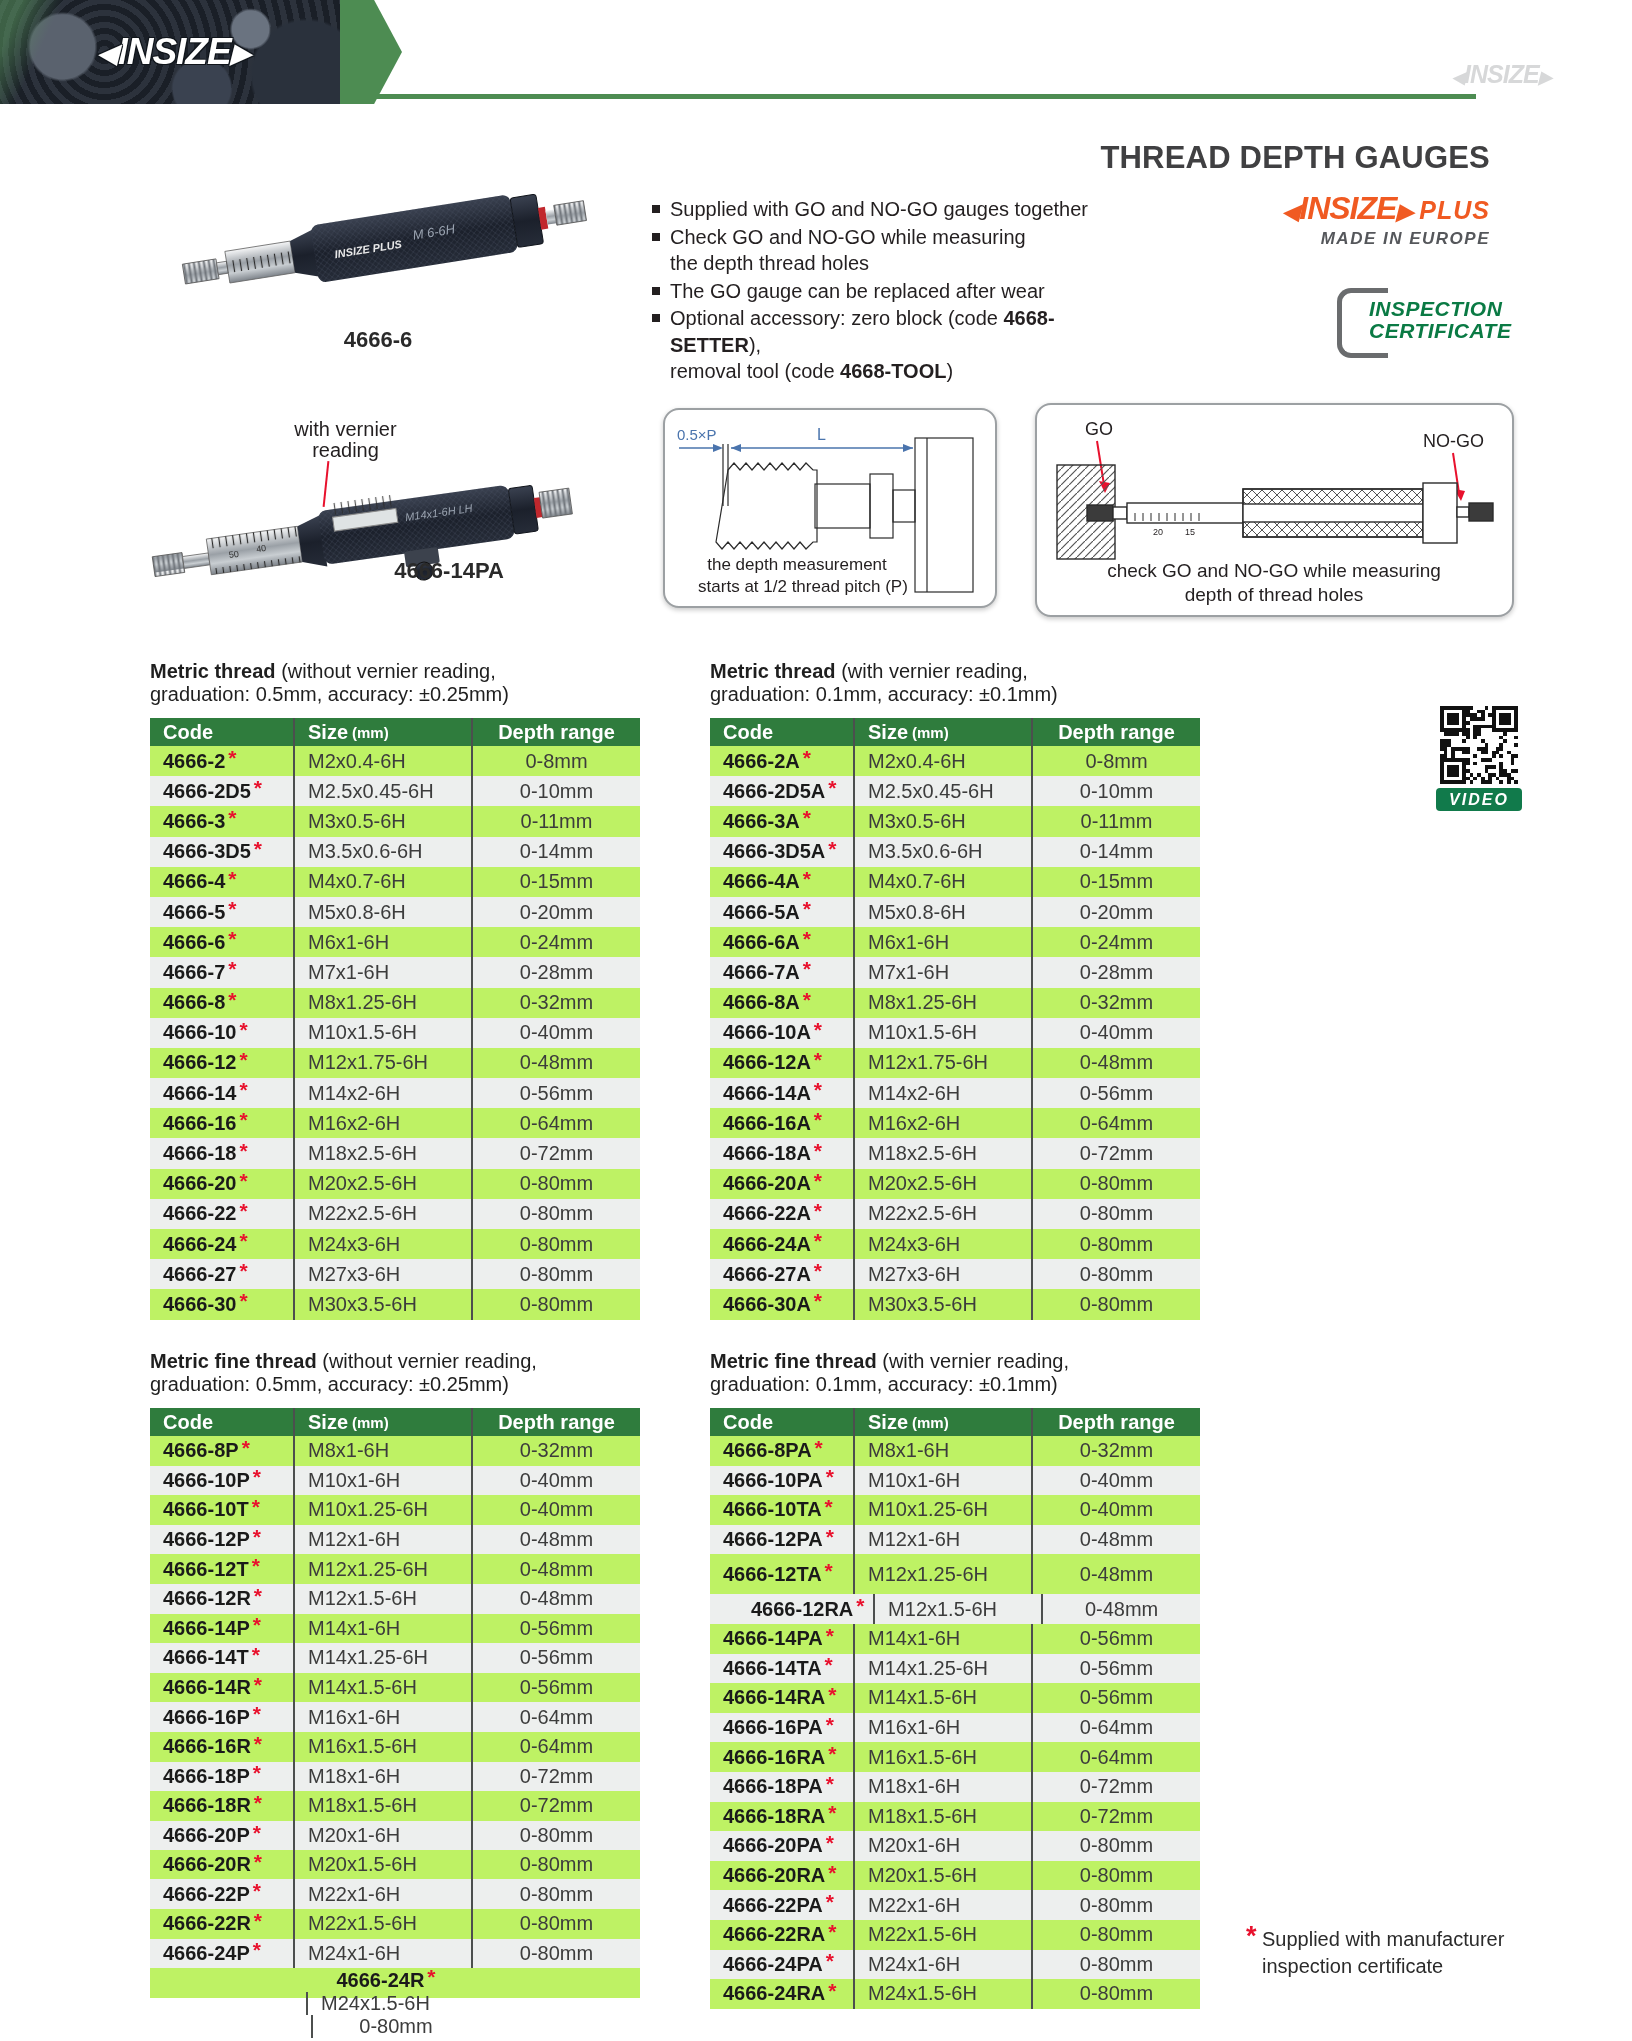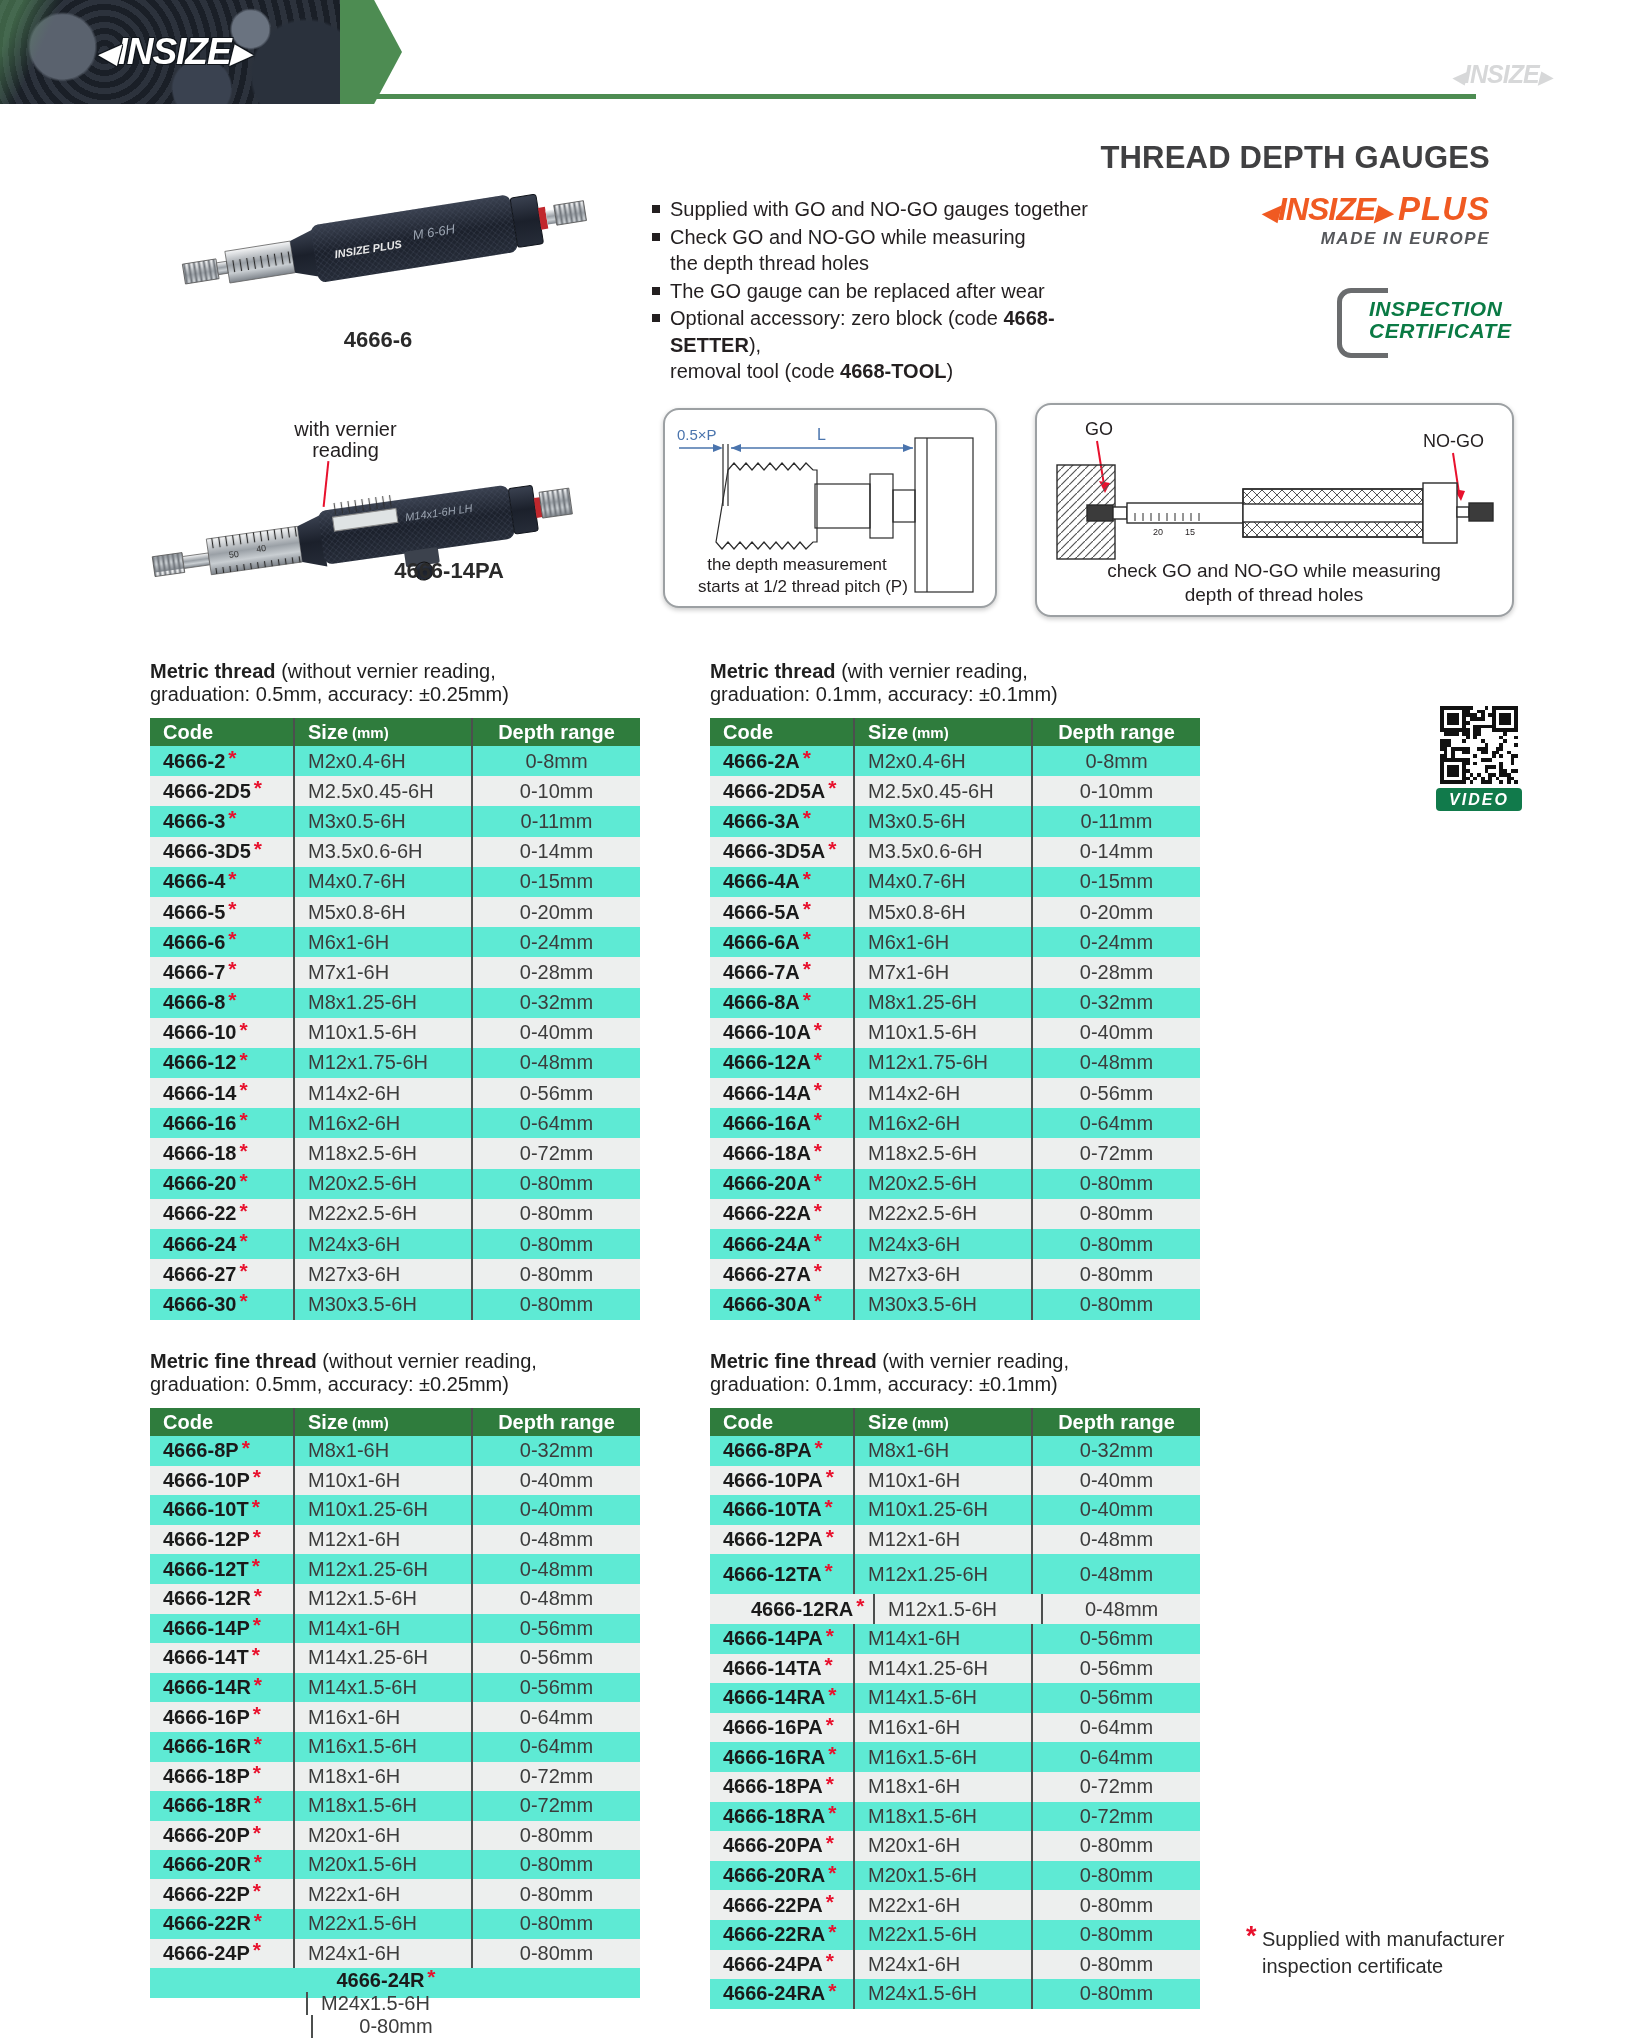--- a/index.html
+++ b/index.html
@@ -24,21 +24,21 @@
     clip-path:polygon(0 0,55% 0,100% 50%,55% 100%,0 100%);}
   .hdr-line{left:348px;top:94px;width:1128px;height:5px;background:#4d8c52;}
   .hdr-watermark{left:1452px;top:60px;color:#d7d8d9;font-style:italic;font-weight:bold;font-size:25px;letter-spacing:-1px;}
   .hdr-watermark .arr{font-size:17px;}
 
   
   .page-title{top:140px;right:142px;font-size:31px;font-weight:bold;color:#404042;letter-spacing:.2px;}
   .insize-plus{top:190px;right:142px;color:#f05a22;font-style:italic;font-weight:bold;white-space:nowrap;}
   .insize-plus .word{font-size:32px;letter-spacing:-1px;}
   .insize-plus .arr{font-size:22px;}
-  .insize-plus .plus{font-size:33px;margin-left:6px;letter-spacing:1px;}
+  .insize-plus .plus{font-size:25px;margin-left:6px;letter-spacing:1px;}
   .made-in{top:229px;right:142px;color:#55575b;font-style:italic;font-weight:bold;font-size:17px;letter-spacing:1.5px;}
 
   
   .features{left:652px;top:196px;width:470px;}
   .feat{display:flex;margin-bottom:1px;}
   .feat .marker{width:8px;height:8px;background:#231f20;margin:9px 10px 0 0;flex:none;}
   .feat .lines{font-size:20px;line-height:26.5px;color:#231f20;}
   .feat .lines b{font-weight:bold;}
 
   
@@ -68,21 +68,21 @@
   .table-block{width:490px;}
   .tb1{left:150px;top:660px;}
   .tb2{left:710px;top:660px;}
   .tb3{left:150px;top:1350px;}
   .tb4{left:710px;top:1350px;}
   .sec-title{font-size:20px;line-height:23px;color:#1f1f1f;height:46px;margin-bottom:12px;}
   .sec-title .b{font-weight:bold;}
   .ptable{width:490px;}
   .thead{height:28px;background:#2f7c3d;color:#fff;font-weight:bold;display:flex;align-items:center;font-size:20px;}
   .trow{display:flex;align-items:center;font-size:20px;}
-  .trow.dark{background:#5eead4;}
+  .trow.dark{background:#bef264;}
   .trow.light{background:#edefee;}
   .cell{height:100%;display:flex;align-items:center;box-sizing:border-box;}
   .code-col{width:143px;padding-left:13px;}
   .size-col{width:178px;padding-left:13px;border-left:2px solid #4c4f4e;}
   .depth-col{width:169px;border-left:2px solid #4c4f4e;justify-content:center;padding-left:0;}
   .th.depth-col{font-weight:bold;}
   .size-unit{font-size:15px;margin-left:4px;font-weight:bold;}
   .code-txt{font-weight:bold;color:#1a1a1a;}
   .size-txt,.depth-txt{color:#3c3c3c;}
   .star{color:#e8112d;font-weight:bold;font-size:21px;margin-left:3px;position:relative;top:-3px;}

